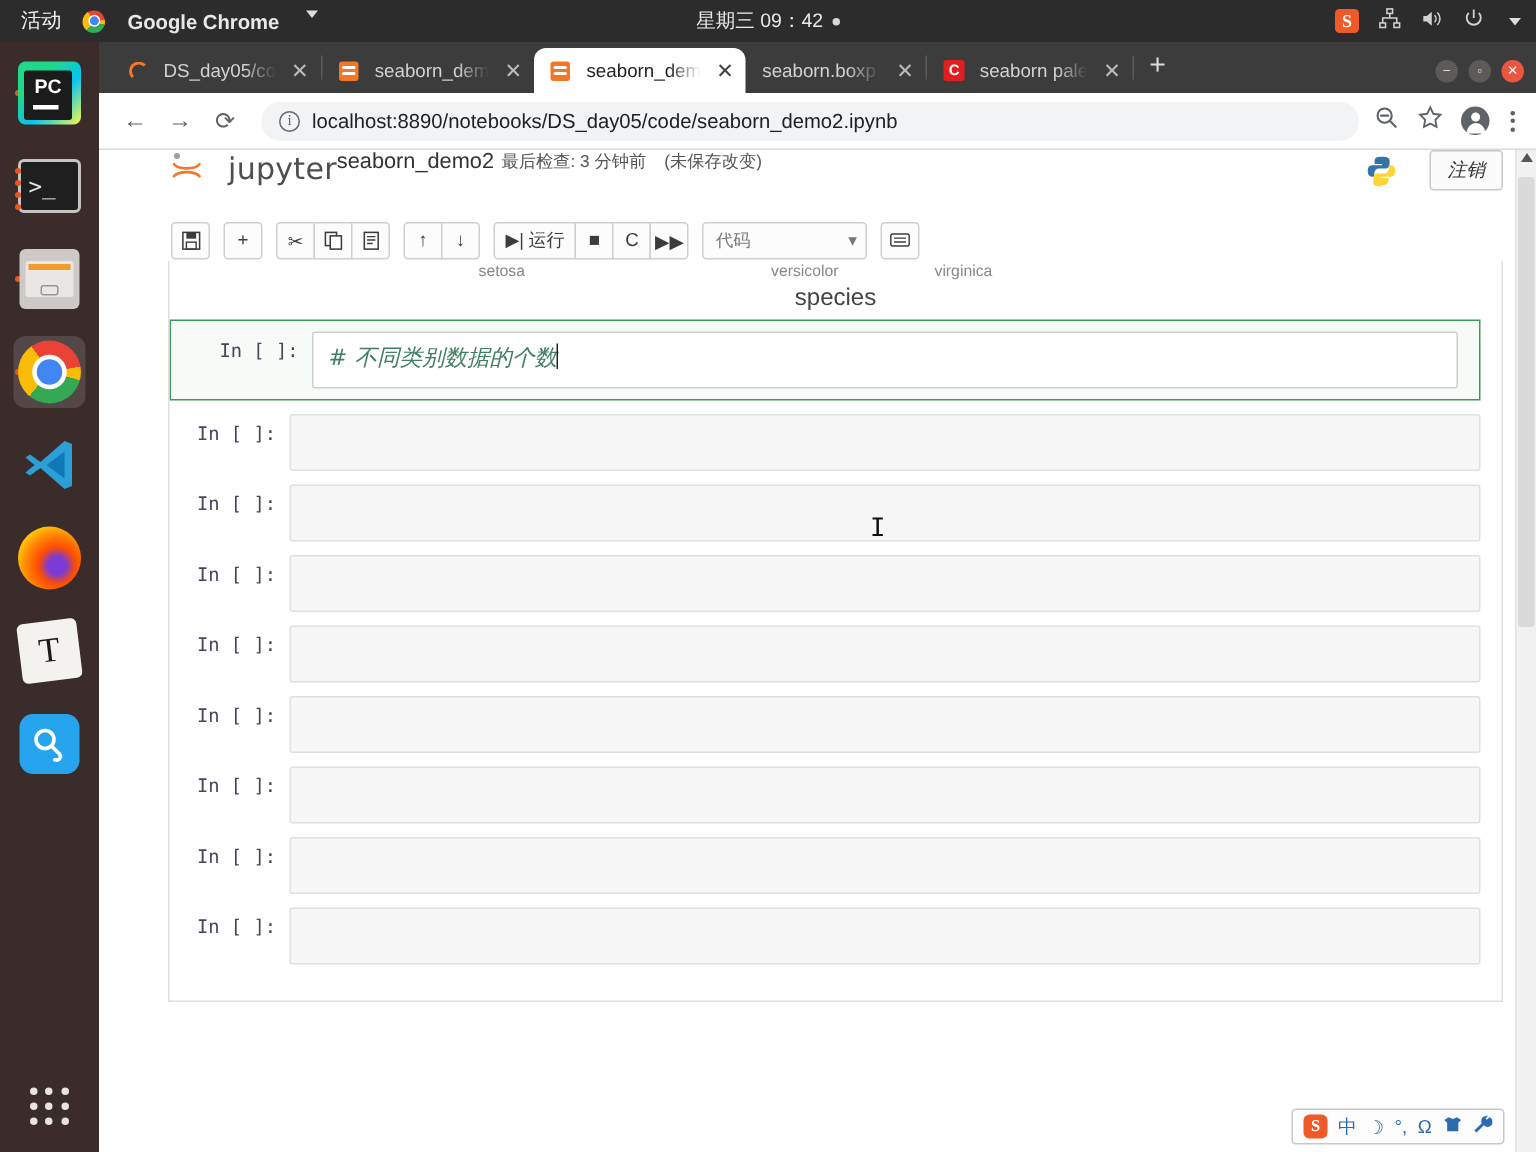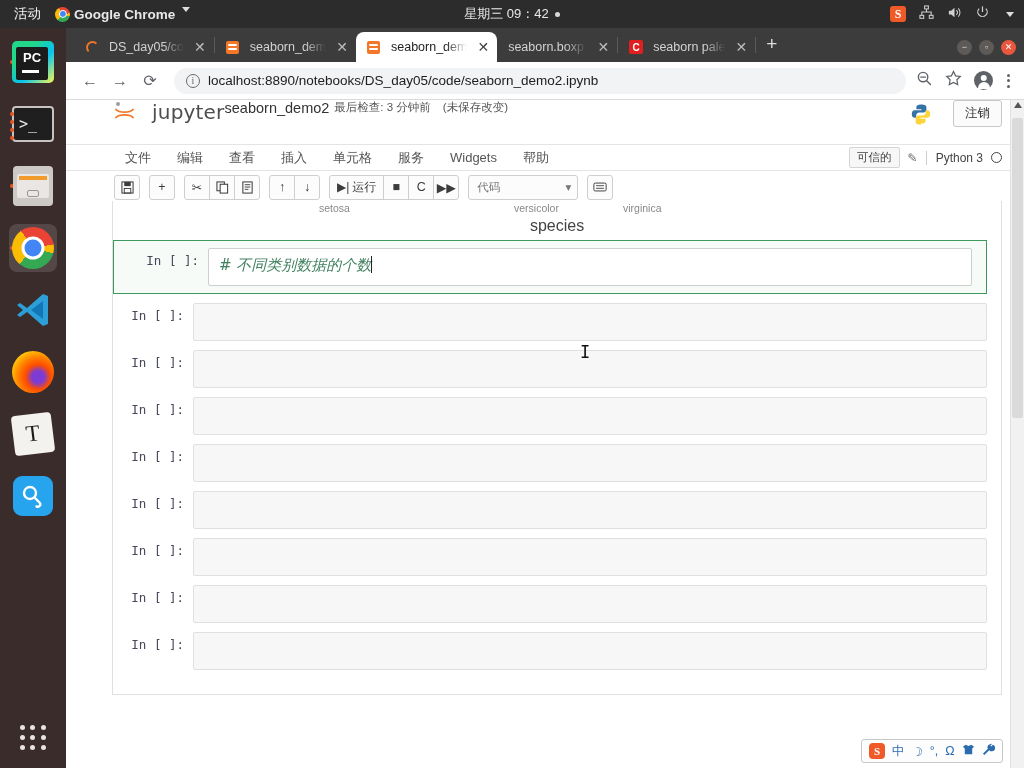--- a/index.html
+++ b/index.html
@@ -11,21 +11,21 @@
   }
   #screen { position: relative; width: 1024px; height: 768px; }
 
   
   .gnome-topbar {
     position: absolute; left:0; top:0; width:1024px; height:28px;
     background:#2c2c2c; color:#e8e8e8;
     display:flex; align-items:center; font-size:13px;
   }
   .gnome-activities { padding:0 14px 0 14px; font-size:13.5px; color:#f2f2f2; }
-  .gnome-app { display:flex; align-items:flex-start; gap:4px; font-weight:bold; font-size:13.5px; }
+  .gnome-app { display:flex; align-items:flex-start; gap:15px; font-weight:bold; font-size:13.5px; }
   .chrome-mini {
     width:15px; height:15px; border-radius:50%;
     background:
       conic-gradient(from -30deg, #ea4335 0deg 110deg, #fbbc05 110deg 135deg, #34a853 135deg 250deg, #fbbc05 250deg 360deg);
     position:relative; flex:none;
   }
   .chrome-mini::after{
     content:''; position:absolute; left:50%; top:50%; transform:translate(-50%,-50%);
     width:6.2px; height:6.2px; border-radius:50%; background:#4285f4; border:1.2px solid #fff;
   }
@@ -142,21 +142,21 @@
 
   
   .page { position:absolute; left:0; top:72px; width:958px; height:668px; background:#fff; overflow:hidden; }
   .jp-header { height:44px; display:flex; align-items:flex-start; padding:0 22px 0 46px; }
   .jp-logo { display:flex; align-items:flex-end; gap:4px; margin-right:14px; }
   .jp-logo svg { display:block; }
   .jp-logotext { font-size:20px; color:#4e4e4e; font-family:"DejaVu Sans", sans-serif; letter-spacing:.2px; }
   .nb-name { font-size:14.5px; color:#333; }
   .nb-checkpoint { font-size:11.5px; color:#555; margin-left:5px; }
   .nb-modified { font-size:11.5px; color:#555; margin-left:12px; }
-  .jp-header-right { margin-left:auto; display:flex; align-items:center; gap:21px; }
+  .jp-header-right { margin-left:auto; display:flex; align-items:center; gap:21px;font-style:italic; }
   .py-logo { width:22px;height:22px; }
   .logout-btn { border:1px solid #c8c8c8; border-radius:3px; background:#fbfbfb; font-size:12.5px; color:#333; padding:4px 11px; }
 
   .menubar { height:27px; border-top:1px solid #e4e4e4; border-bottom:1px solid #e4e4e4; display:flex; align-items:center; padding:0 22px 0 46px; gap:0; }
   .menu-item { font-size:13px; color:#555; padding:0 13px; }
   .menubar-right { margin-left:auto; display:flex; align-items:center; gap:8px; }
   .trusted { border:1px solid #d4d4d4; background:#f7f7f7; border-radius:2px; font-size:11.5px; color:#444; padding:2px 7px; }
   .pencil { color:#666; font-size:12px; }
   .kernel-name { font-size:12px; color:#444; border-left:1px solid #ccc; padding-left:9px; }
   .kernel-idle { width:11px;height:11px;border:1.4px solid #444;border-radius:50%; }
@@ -407,36 +407,20 @@
           <span class="py-logo">
             <svg width="22" height="22" viewBox="0 0 22 22">
               <path d="M11 1.5c-3.2 0-4.6 1-4.6 2.6v2.2h5v.9H4.6C2.8 7.2 1.8 8.6 1.8 11c0 2.4 1 3.8 2.8 3.8h1.6v-2.4c0-1.8 1.4-3 3.2-3h4.2c1.6 0 2.8-1.1 2.8-2.6V4.1c0-1.6-1.4-2.6-5.4-2.6z" fill="#3572A5"></path>
               <path d="M11 20.5c3.2 0 4.6-1 4.6-2.6v-2.2h-5v-.9h6.8c1.8 0 2.8-1.4 2.8-3.8 0-2.4-1-3.8-2.8-3.8h-1.6v2.4c0 1.8-1.4 3-3.2 3H8.4c-1.6 0-2.8 1.1-2.8 2.6v3.7c0 1.6 1.4 2.6 5.4 2.6z" fill="#FFD43B"></path>
             </svg>
           </span>
           <span class="logout-btn">注销</span>
         </div>
       </div>
 
-      <div class="menubar">
-        <span class="menu-item">文件</span>
-        <span class="menu-item">编辑</span>
-        <span class="menu-item">查看</span>
-        <span class="menu-item">插入</span>
-        <span class="menu-item">单元格</span>
-        <span class="menu-item">服务</span>
-        <span class="menu-item">Widgets</span>
-        <span class="menu-item">帮助</span>
-        <div class="menubar-right">
-          <span class="trusted">可信的</span>
-          <span class="pencil">✎</span>
-          <span class="kernel-name">Python 3</span>
-          <span class="kernel-idle"></span>
-        </div>
-      </div>
 
       <div class="jtoolbar">
         <div class="tb-group">
           <span class="tb-btn solo">
             <svg width="13" height="13" viewBox="0 0 14 14">
                 <rect x="1" y="1" width="12" height="12" fill="none" stroke="#3c3c3c" stroke-width="1.1"></rect>
                 <rect x="3.5" y="1" width="7" height="4.5" fill="#3c3c3c"></rect>
                 <rect x="3.5" y="8" width="7" height="5" fill="none" stroke="#3c3c3c" stroke-width="1"></rect>
               </svg>
           </span>

